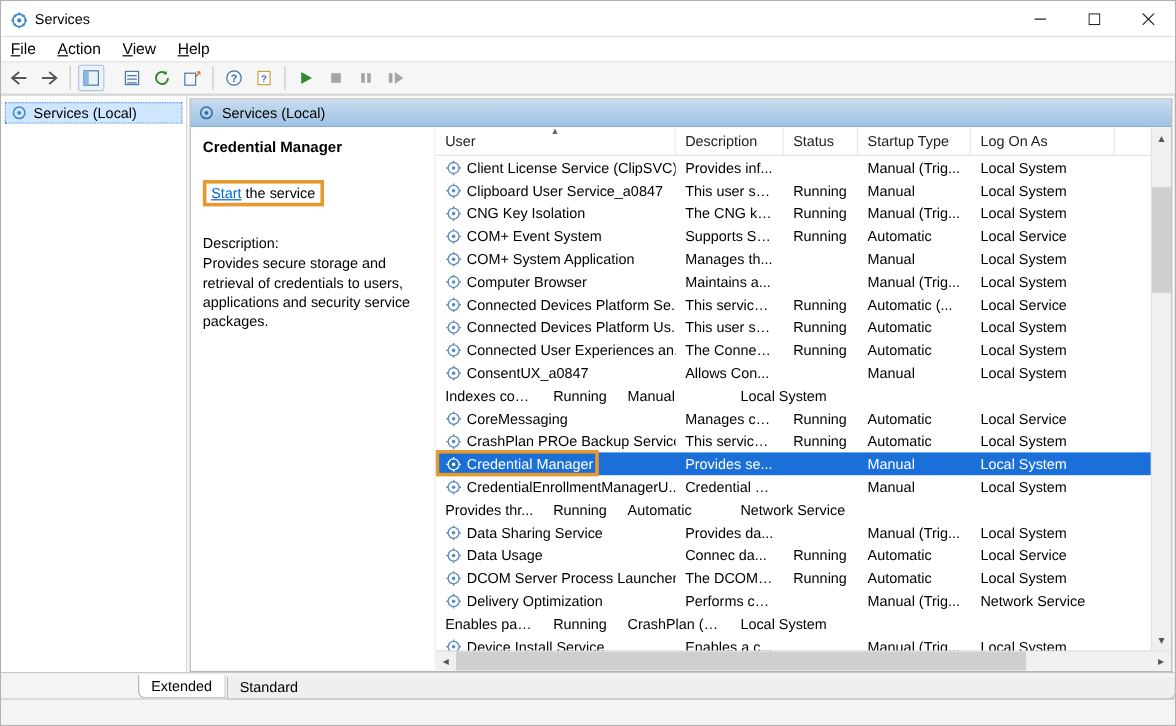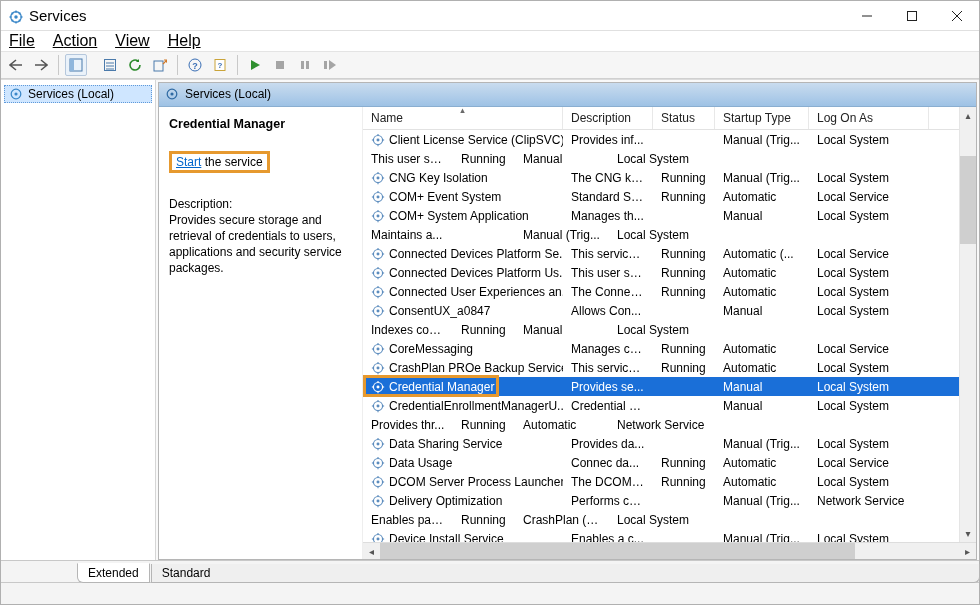--- a/index.html
+++ b/index.html
@@ -1,25 +1,25 @@
 <!DOCTYPE html>
 <html><head>
 <meta charset="utf-8">
 <style>
   * { box-sizing: border-box; margin: 0; padding: 0; font-family: "Segoe UI", Tahoma, sans-serif; }
   html, body { width: 980px; height: 605px; background: #fff; overflow: hidden; font-size: 12px; color: #000; }
   .window { width: 980px; height: 605px; border: 1px solid #b0b0b0; display: flex; flex-direction: column; background: #f9f9f9; position: relative; }
   
   .titlebar { height: 30px; display: flex; align-items: center; padding: 0 0 0 8px; background: #fff; border-bottom: 1px solid #e0e0e0; }
-  .titlebar .title { margin-left: 6px; font-size: 15px; }
+  .titlebar .title { margin-left: 6px; font-size: 12px; }
   .winbtns { margin-left: auto; display: flex; height: 30px; }
   .winbtn { width: 45px; height: 30px; display: flex; align-items: center; justify-content: center; font-size: 14px; color:#222;}
   
   .menubar { height: 20px; display: flex; align-items: center; padding: 0 6px; gap: 14px; background:#fff; }
-  .menuitem { font-size: 16px; padding: 1px 2px; text-decoration: underline; }
+  .menuitem { font-size: 13px; padding: 1px 2px; }
   .menuitem .ul { text-decoration: underline; }
   
   .toolbar { height: 28px; display: flex; align-items: center; padding: 2px 4px; gap: 3px; background:#f6f6f6; border-top:1px solid #e4e4e4; border-bottom:1px solid #d0d0d0; }
   .tbtn { width:22px; height:22px; border:1px solid transparent; border-radius:2px; display:flex; align-items:center; justify-content:center; color:#4a4a4a;}
   .tbtn.framed { border:1px solid #b5c7dc; background:#eaf2fa; }
   .tsep { width:1px; height:20px; background:#c9c9c9; margin: 0 3px; }
   .tspacer { width:6px; }
   
   .main { flex:1 1 auto; display:flex; overflow:hidden; border-top:1px solid #dcdcdc; }
   .tree { width:155px; background:#fff; border-right:1px solid #d6d6d6; padding:4px 2px; }
@@ -48,21 +48,21 @@
   .svcicon { display:inline-flex; width:14px; height:14px; }
   .hscroll { height:17px; background:#f0f0f0; border-top:1px solid #ddd; display:flex; align-items:center; }
   .hscroll .harrow{ width:17px; height:17px; display:flex; align-items:center; justify-content:center; font-size:10px; color:#555;}
   .hscroll .htrack{ flex:1; height:17px; background:#f0f0f0; position:relative;}
   .hscroll .hthumb{ position:absolute; left:0; top:0; height:17px; width:82%; background:#cfcfcf;}
   .vscroll { position:absolute; right:0; top:0; bottom:17px; width:17px; background:#f0f0f0; display:flex; flex-direction:column; z-index:5; border-left:1px solid #e5e5e5;}
   .vscroll .varrow{height:17px; display:flex;align-items:center;justify-content:center;font-size:10px;color:#555;}
   .vscroll .vtrack{flex:1; position:relative; background:#f0f0f0;}
   .vscroll .vthumb{position:absolute; top:8%; left:0; right:0; height:22%; background:#cfcfcf;}
   
-  .tabsbar { height:22px; display:flex; align-items:center; padding-left:76px; background:#f4f4f4; border-top:1px solid #c8c8c8; }
+  .tabsbar { height:22px; display:flex; align-items:flex-start; padding-left:114px; background:#f4f4f4; border-top:1px solid #c8c8c8; }
   .tab { padding:2px 10px; font-size:12px; border:1px solid #b5b5b5; border-top:none; background:#efefef; margin-right:-1px; position:relative; top:1px; }
   .tab.active { background:#fff; border-top:1px solid #fff; }
   .tab.left { border-bottom-left-radius:6px; }
   .tab.right{ border-bottom-right-radius:6px;}
   .statusbar { height:22px; border-top:1px solid #c8c8c8; background:#f4f4f4; }
   svg { display:block; }
 </style>
 </head>
 <body>
 
@@ -219,21 +219,21 @@
           <div class="svname">Credential Manager</div>
           <span class="startline">
             <a>Start</a><span> the service</span>
           </span>
           <div class="deschdr">Description:</div>
           <div class="desctext">Provides secure storage and retrieval of credentials to users, applications and security service packages.</div>
         </div>
 
         <div class="listwrap">
           <div class="cols">
-            <div class="colh sorted" id="ch-name" style="width: 200px;">Name</div>
+            <div class="colh sorted" id="ch-name" style="width: 200px;">User</div>
             <div class="colh" id="ch-desc" style="width: 90px;">Description</div>
             <div class="colh" id="ch-status" style="width: 62px;">Status</div>
             <div class="colh" id="ch-startup" style="width: 94px;">Startup Type</div>
             <div class="colh" id="ch-logon" style="width: 120px;">Log On As</div>
           </div>
           <div class="rows" id="rows">
               <div class="row">
                 <div class="cell name" style="width:200px">
                   <span class="svcicon">
                     <svg width="14" height="14" viewBox="0 0 16 16">
@@ -248,20 +248,35 @@
                     </svg>
                   </span>
                   <span>Client License Service (ClipSVC)</span>
                 </div>
                 <div class="cell" style="width:90px">Provides inf...</div>
                 <div class="cell" style="width:62px"></div>
                 <div class="cell" style="width:94px">Manual (Trig...</div>
                 <div class="cell" style="width:120px">Local System</div>
               </div>
               <div class="row">
+                <div class="cell name" style="width:200px">
+                  <span class="svcicon">
+                    <svg width="14" height="14" viewBox="0 0 16 16">
+                      <circle cx="8" cy="8" r="5.2" fill="none" stroke="#5a8bbd" stroke-width="1.3"></circle>
+                      <circle cx="8" cy="8" r="1.7" fill="#5a8bbd"></circle>
+                      <g stroke="#5a8bbd" stroke-width="1.3">
+                        <line x1="8" y1="1" x2="8" y2="2.6"></line>
+                        <line x1="8" y1="13.4" x2="8" y2="15"></line>
+                        <line x1="1" y1="8" x2="2.6" y2="8"></line>
+                        <line x1="13.4" y1="8" x2="15" y2="8"></line>
+                      </g>
+                    </svg>
+                  </span>
+                  <span>Clipboard User Service_a0847</span>
+                </div>
                 <div class="cell" style="width:90px">This user ser...</div>
                 <div class="cell" style="width:62px">Running</div>
                 <div class="cell" style="width:94px">Manual</div>
                 <div class="cell" style="width:120px">Local System</div>
               </div>
               <div class="row">
                 <div class="cell name" style="width:200px">
                   <span class="svcicon">
                     <svg width="14" height="14" viewBox="0 0 16 16">
                       <circle cx="8" cy="8" r="5.2" fill="none" stroke="#5a8bbd" stroke-width="1.3"></circle>
@@ -290,21 +305,21 @@
                       <g stroke="#5a8bbd" stroke-width="1.3">
                         <line x1="8" y1="1" x2="8" y2="2.6"></line>
                         <line x1="8" y1="13.4" x2="8" y2="15"></line>
                         <line x1="1" y1="8" x2="2.6" y2="8"></line>
                         <line x1="13.4" y1="8" x2="15" y2="8"></line>
                       </g>
                     </svg>
                   </span>
                   <span>COM+ Event System</span>
                 </div>
-                <div class="cell" style="width:90px">Standard Sy...</div>
+                <div class="cell" style="width:90px">Supports Sy...</div>
                 <div class="cell" style="width:62px">Running</div>
                 <div class="cell" style="width:94px">Automatic</div>
                 <div class="cell" style="width:120px">Local Service</div>
               </div>
               <div class="row">
                 <div class="cell name" style="width:200px">
                   <span class="svcicon">
                     <svg width="14" height="14" viewBox="0 0 16 16">
                       <circle cx="8" cy="8" r="5.2" fill="none" stroke="#5a8bbd" stroke-width="1.3"></circle>
                       <circle cx="8" cy="8" r="1.7" fill="#5a8bbd"></circle>
@@ -317,20 +332,35 @@
                     </svg>
                   </span>
                   <span>COM+ System Application</span>
                 </div>
                 <div class="cell" style="width:90px">Manages th...</div>
                 <div class="cell" style="width:62px"></div>
                 <div class="cell" style="width:94px">Manual</div>
                 <div class="cell" style="width:120px">Local System</div>
               </div>
               <div class="row">
+                <div class="cell name" style="width:200px">
+                  <span class="svcicon">
+                    <svg width="14" height="14" viewBox="0 0 16 16">
+                      <circle cx="8" cy="8" r="5.2" fill="none" stroke="#5a8bbd" stroke-width="1.3"></circle>
+                      <circle cx="8" cy="8" r="1.7" fill="#5a8bbd"></circle>
+                      <g stroke="#5a8bbd" stroke-width="1.3">
+                        <line x1="8" y1="1" x2="8" y2="2.6"></line>
+                        <line x1="8" y1="13.4" x2="8" y2="15"></line>
+                        <line x1="1" y1="8" x2="2.6" y2="8"></line>
+                        <line x1="13.4" y1="8" x2="15" y2="8"></line>
+                      </g>
+                    </svg>
+                  </span>
+                  <span>Computer Browser</span>
+                </div>
                 <div class="cell" style="width:90px">Maintains a...</div>
                 <div class="cell" style="width:62px"></div>
                 <div class="cell" style="width:94px">Manual (Trig...</div>
                 <div class="cell" style="width:120px">Local System</div>
               </div>
               <div class="row">
                 <div class="cell name" style="width:200px">
                   <span class="svcicon">
                     <svg width="14" height="14" viewBox="0 0 16 16">
                       <circle cx="8" cy="8" r="5.2" fill="none" stroke="#5a8bbd" stroke-width="1.3"></circle>

